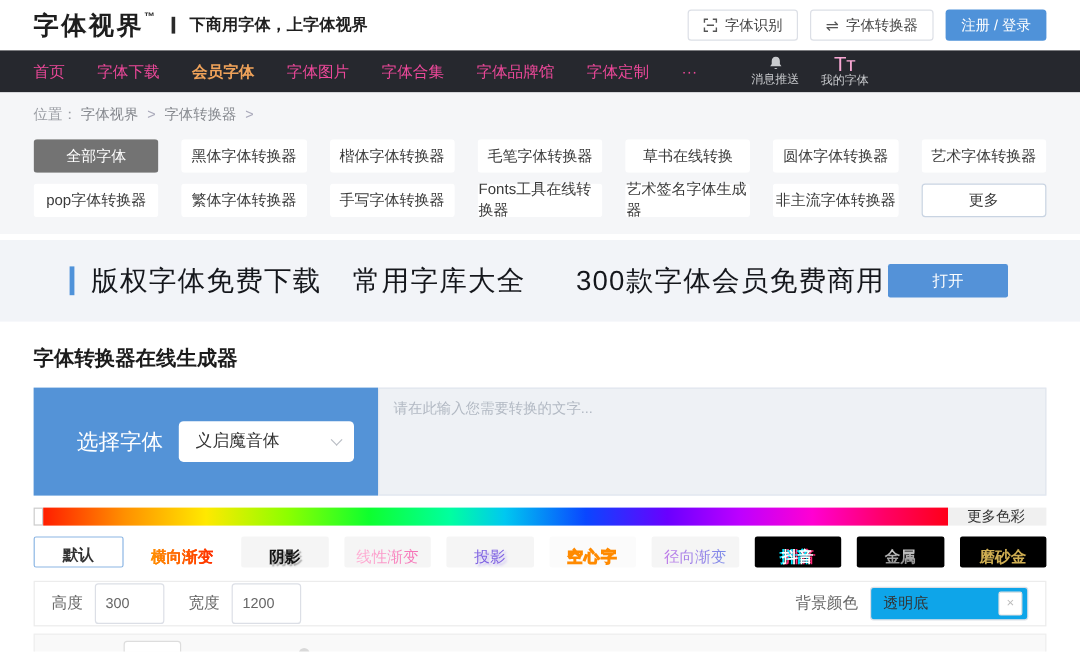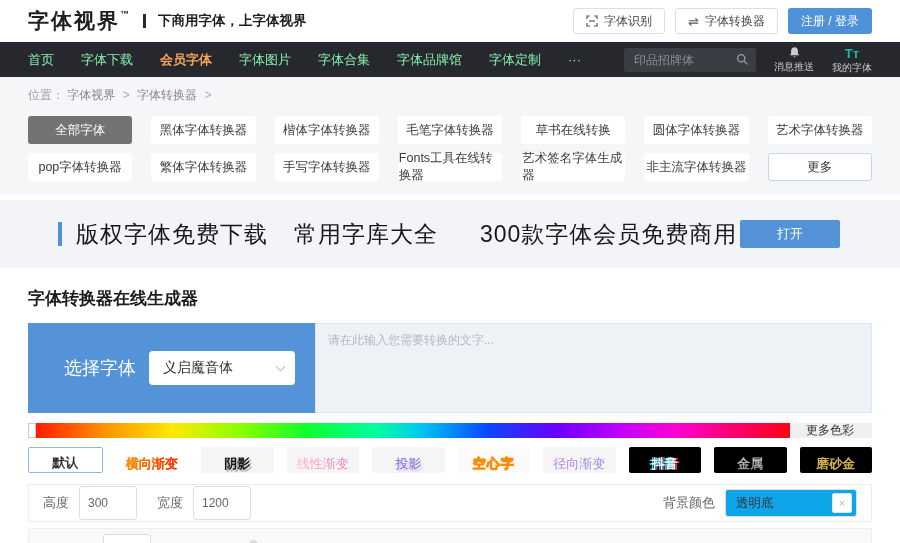--- a/index.html
+++ b/index.html
@@ -12,28 +12,28 @@
 .logo .tm{font-size:9px;letter-spacing:0;margin-top:2px}
 .tag-divider{width:3px;height:14px;background:#2a2a2a;margin:0 12px 0 14px}
 .tagline{font-size:13.5px;font-weight:bold;color:#1e1e1e}
 .hdr-right{margin-left:auto;display:flex;align-items:center;gap:10px}
 .hdr-btn{display:flex;align-items:center;gap:6px;border:1px solid #dcdfe6;border-radius:3px;padding:0 12px;height:26px;font-size:12px;color:#444;background:#fff;cursor:pointer}
 .swap-glyph{font-size:13px;color:#555}
 .login-btn{background:#4f92d9;color:#fff;border:none;height:26px;padding:0 13px;border-radius:3px;font-size:12px;cursor:pointer}
 
 
 .nav{height:35px;background:#26282e;display:flex;align-items:center;padding:0 28px;font-size:13px}
-.nav-item{color:#86efac;margin-right:27px;cursor:pointer;white-space:nowrap}
+.nav-item{color:#ec4899;margin-right:27px;cursor:pointer;white-space:nowrap}
 .nav-item.active{color:#f0a35a;font-weight:bold}
 .nav-search{margin-left:auto;position:relative;width:132px;height:24px;background:#3b3d44;border-radius:3px}
 .nav-search input{width:100%;height:100%;background:transparent;border:none;outline:none;color:#bfc2c7;font-size:12px;padding:0 26px 0 10px;font-family:inherit}
 .nav-search input::placeholder{color:#8b8e95}
 .nav-search .mag{position:absolute;right:7px;top:5px}
 .nav-icon-item{display:flex;flex-direction:column;align-items:center;margin-left:18px;font-size:10px;color:#c9cbce;cursor:pointer;line-height:1.3}
-.tt-glyph{font-size:13px;font-weight:bold;color:#14b8a6;height:15px;line-height:15px}
+.tt-glyph{font-size:17px;font-weight:normal;color:#f9a8d4;height:15px;line-height:15px}
 
 
 .gray-block{background:#f5f6f8;padding:10px 28px 14px}
 .breadcrumb{font-size:12px;color:#9a9da3;margin-bottom:12px}
 .breadcrumb .crumb{color:#85888e;cursor:pointer}
 .breadcrumb .sep{margin:0 4px;color:#aab}
 .filter-row{display:flex;gap:19px;margin-top:9px}
 .filter-btn{flex:1;height:28px;background:#fff;border-radius:3px;display:flex;align-items:center;justify-content:center;font-size:12.5px;color:#3a3a3a;cursor:pointer;border:1px solid transparent}
 .filter-btn.active{background:#737373;color:#fff}
 .filter-btn.more{border:1px solid #c9d4e2}
@@ -128,29 +128,20 @@
 
 <div class="nav">
   <span class="nav-item">首页</span>
   <span class="nav-item">字体下载</span>
   <span class="nav-item active">会员字体</span>
   <span class="nav-item">字体图片</span>
   <span class="nav-item">字体合集</span>
   <span class="nav-item">字体品牌馆</span>
   <span class="nav-item">字体定制</span>
   <span class="nav-item">···</span>
-  <div class="nav-search">
-    <input type="text" placeholder="印品招牌体" style="">
-    <span class="mag">
-      <svg width="13" height="13" viewBox="0 0 13 13">
-          <circle cx="5.2" cy="5.2" r="3.6" fill="none" stroke="#9a9da3" stroke-width="1.3"></circle>
-          <path d="M8 8l3.4 3.4" stroke="#9a9da3" stroke-width="1.3"></path>
-        </svg>
-    </span>
-  </div>
   <div class="nav-icon-item">
     <span>
       <svg width="13" height="14" viewBox="0 0 13 14">
           <path d="M6.5 1.2c-2.3 0-3.4 1.7-3.4 3.6v2.6L1.8 9.3h9.4L9.9 7.4V4.8c0-1.9-1.1-3.6-3.4-3.6z" fill="#c9cbce"></path>
           <path d="M5.2 10.6a1.4 1.4 0 0 0 2.6 0z" fill="#c9cbce"></path>
         </svg>
     </span>
     <span>消息推送</span>
   </div>
   <div class="nav-icon-item">

